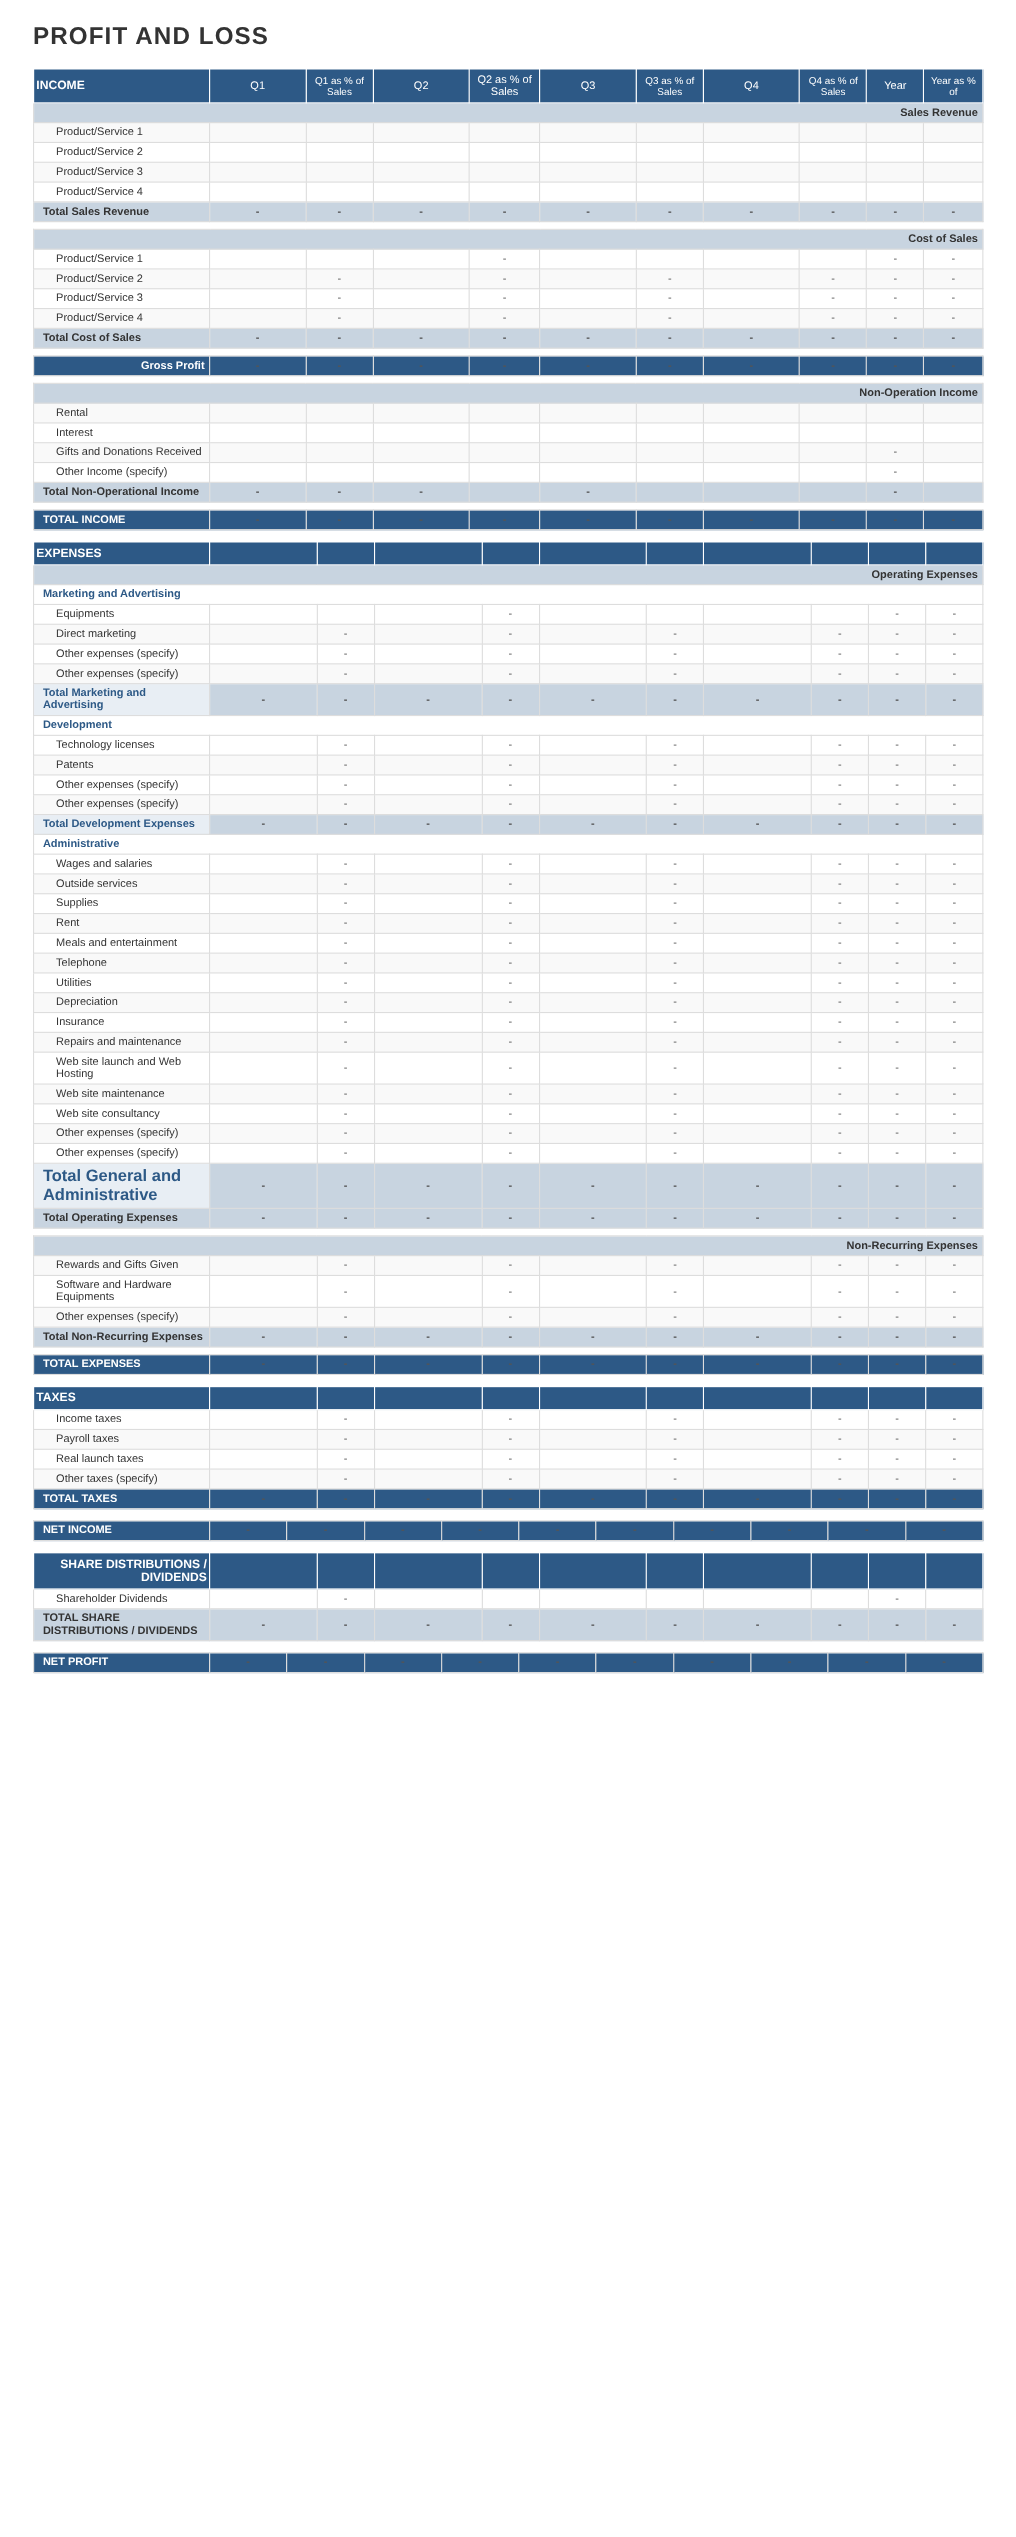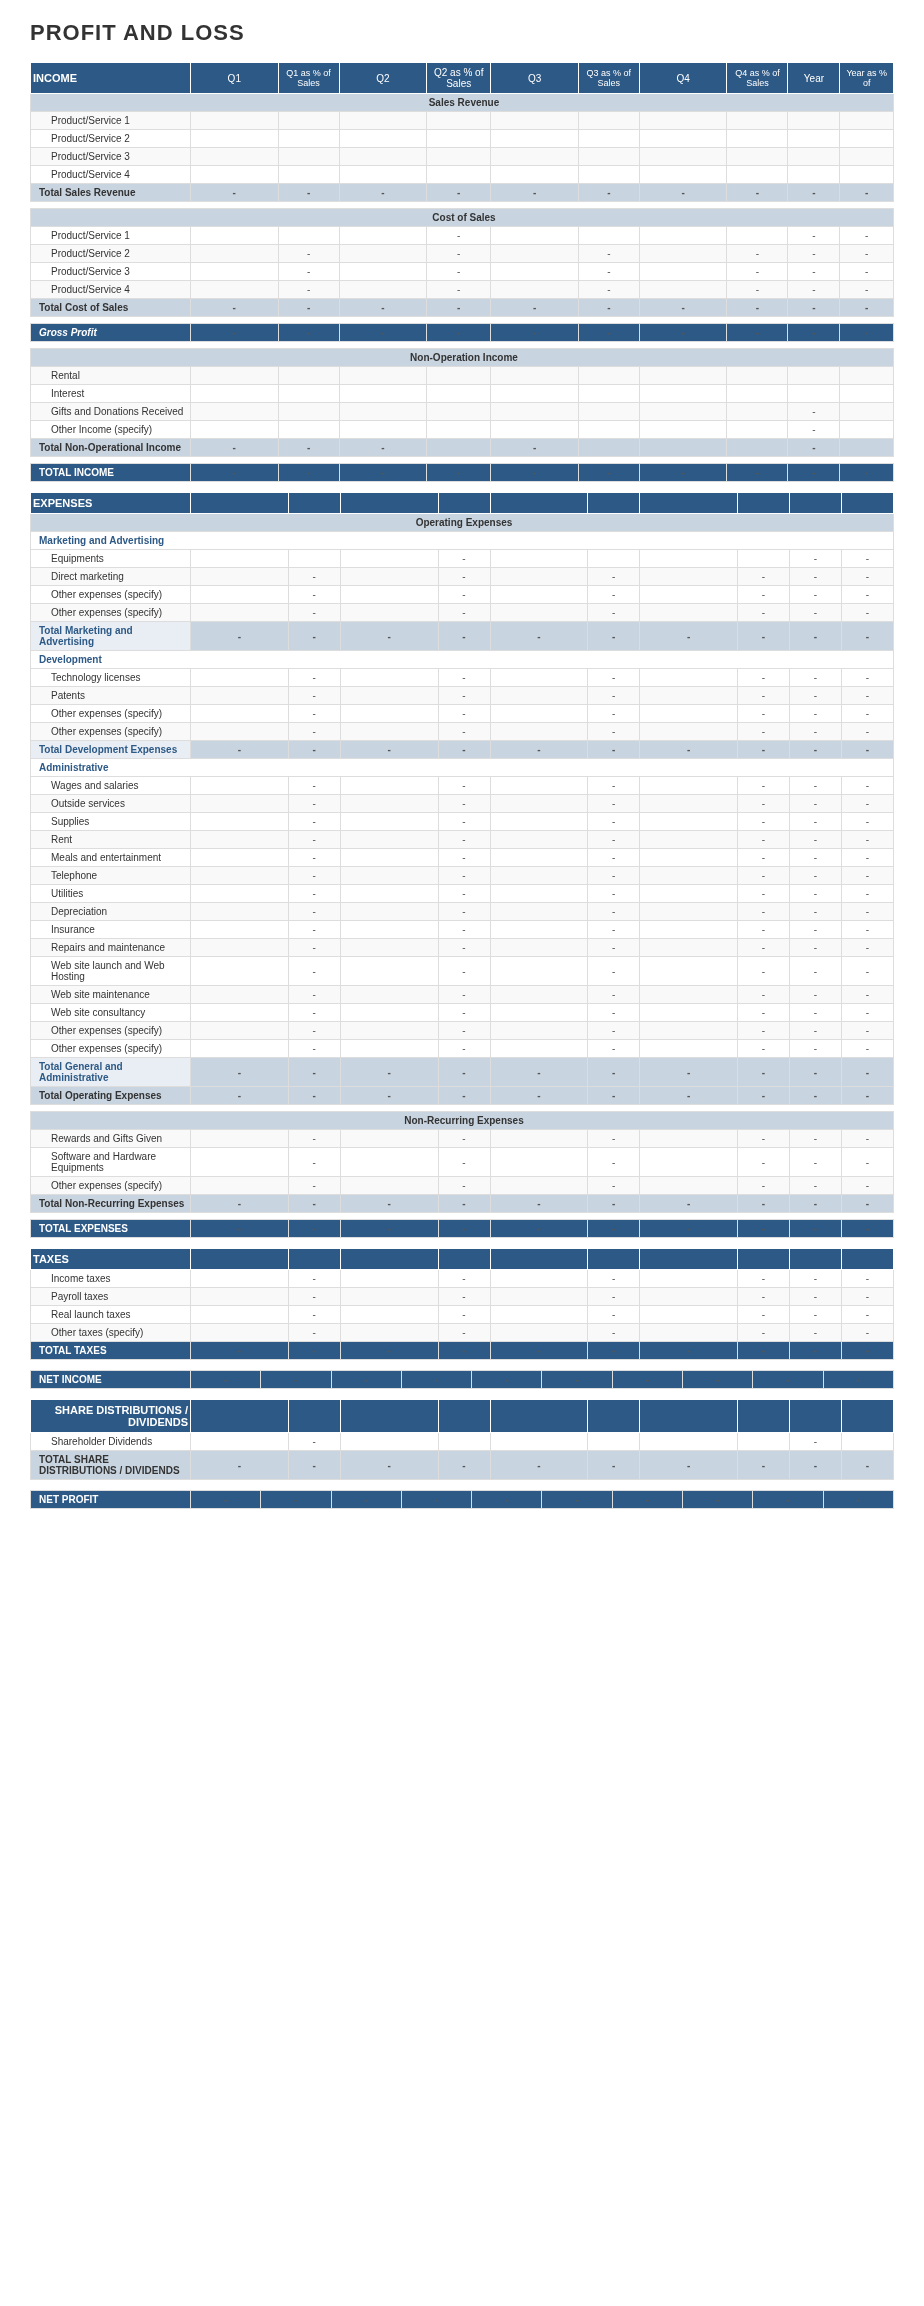--- a/index.html
+++ b/index.html
@@ -62,24 +62,23 @@
     }
     td.total-label {
       background: #c8d4e0;
       text-align: left;
       font-weight: bold;
       padding-left: 8px;
     }
     td.total-label-dark {
       background: #2d5986;
       color: #fff;
-      text-align: left;
+      text-align: right;
       font-weight: bold;
       padding-left: 8px;
-      font-style: italic;
     }
     td.total-val {
       background: #c8d4e0;
       font-weight: bold;
     }
     td.total-val-dark {
       background: #2d5986;
       color: #fff;
       font-weight: bold;
     }
@@ -97,21 +96,21 @@
     }
     td.sub-header-col {
       background: #fff;
       text-align: left;
       font-weight: bold;
       color: #2d5986;
       padding-left: 8px;
     }
     td.subsec-label {
       background: #c8d4e0;
-      text-align: center;
+      text-align: right;
       font-weight: bold;
       padding-left: 8px;
     }
     .spacer-row td {
       border: none;
       background: #fff;
       height: 6px;
     }
     .dash { color: #555; }
     tr.data-row td { background: #fff; }
@@ -747,21 +746,21 @@
         <td class="input-cell"><input type="text" style="width: 100%; border: none; background: transparent; font-size: 10px;"></td>
         <td class="calc-cell"><span class="dash">-</span></td>
         <td class="input-cell"><input type="text" style="width: 100%; border: none; background: transparent; font-size: 10px;"></td>
         <td class="calc-cell"><span class="dash">-</span></td>
         <td class="input-cell"><input type="text" style="width: 100%; border: none; background: transparent; font-size: 10px;"></td>
         <td class="calc-cell"><span class="dash">-</span></td>
         <td class="calc-cell"><span class="dash">-</span></td>
         <td class="calc-cell"><span class="dash">-</span></td>
       </tr>
       <tr>
-        <td style="background:#e8eef4;text-align:left;padding-left:8px;font-weight:bold;color:#2d5986;font-size:10px;">Total General and Administrative</td>
+        <td style="background:#e8eef4;text-align:left;padding-left:8px;font-weight:bold;color:#2d5986;font-size:15px;">Total General and Administrative</td>
         <td class="total-val"><span class="dash">-</span></td>
         <td class="total-val"><span class="dash">-</span></td>
         <td class="total-val"><span class="dash">-</span></td>
         <td class="total-val"><span class="dash">-</span></td>
         <td class="total-val"><span class="dash">-</span></td>
         <td class="total-val"><span class="dash">-</span></td>
         <td class="total-val"><span class="dash">-</span></td>
         <td class="total-val"><span class="dash">-</span></td>
         <td class="total-val"><span class="dash">-</span></td>
         <td class="total-val"><span class="dash">-</span></td>

